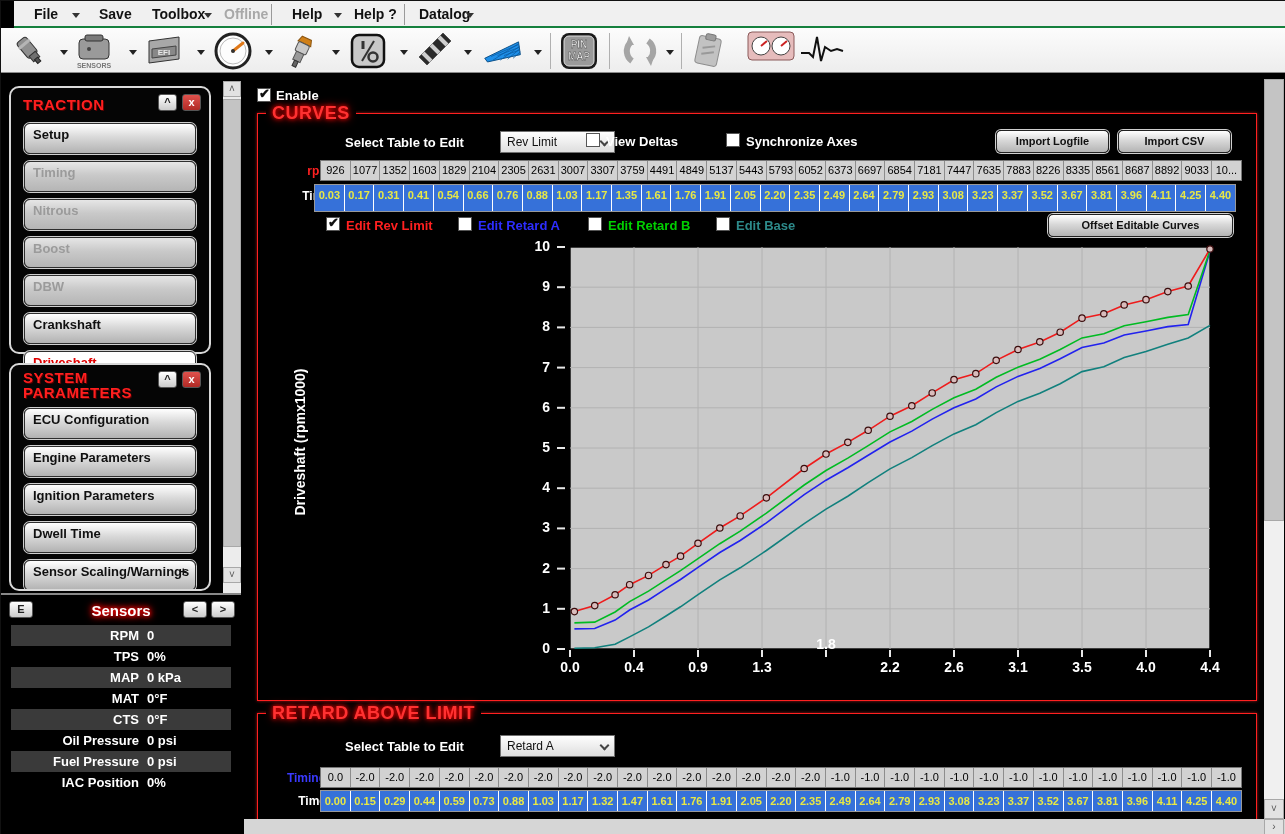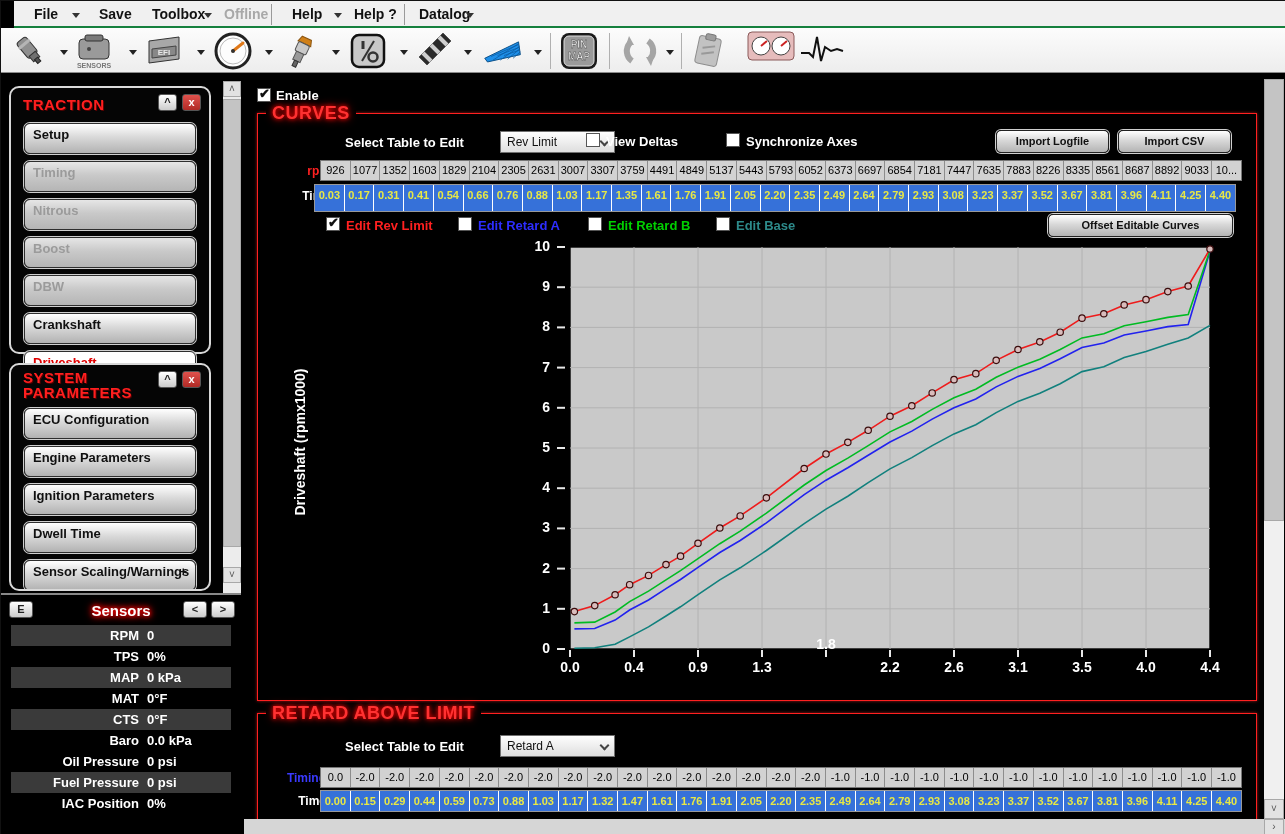--- a/index.html
+++ b/index.html
@@ -266,24 +266,20 @@
             <span class="sensor-label">MAP</span>
             <span class="sensor-value">0 kPa</span>
           </div>
           <div class="sensor-row">
             <span class="sensor-label">MAT</span>
             <span class="sensor-value">0°F</span>
           </div>
           <div class="sensor-row alt">
             <span class="sensor-label">CTS</span>
             <span class="sensor-value">0°F</span>
-          </div>
-          <div class="sensor-row">
-            <span class="sensor-label">Baro</span>
-            <span class="sensor-value">0.0 kPa</span>
           </div>
           <div class="sensor-row">
             <span class="sensor-label">Oil Pressure</span>
             <span class="sensor-value">0 psi</span>
           </div>
           <div class="sensor-row alt">
             <span class="sensor-label">Fuel Pressure</span>
             <span class="sensor-value">0 psi</span>
           </div>
           <div class="sensor-row">

